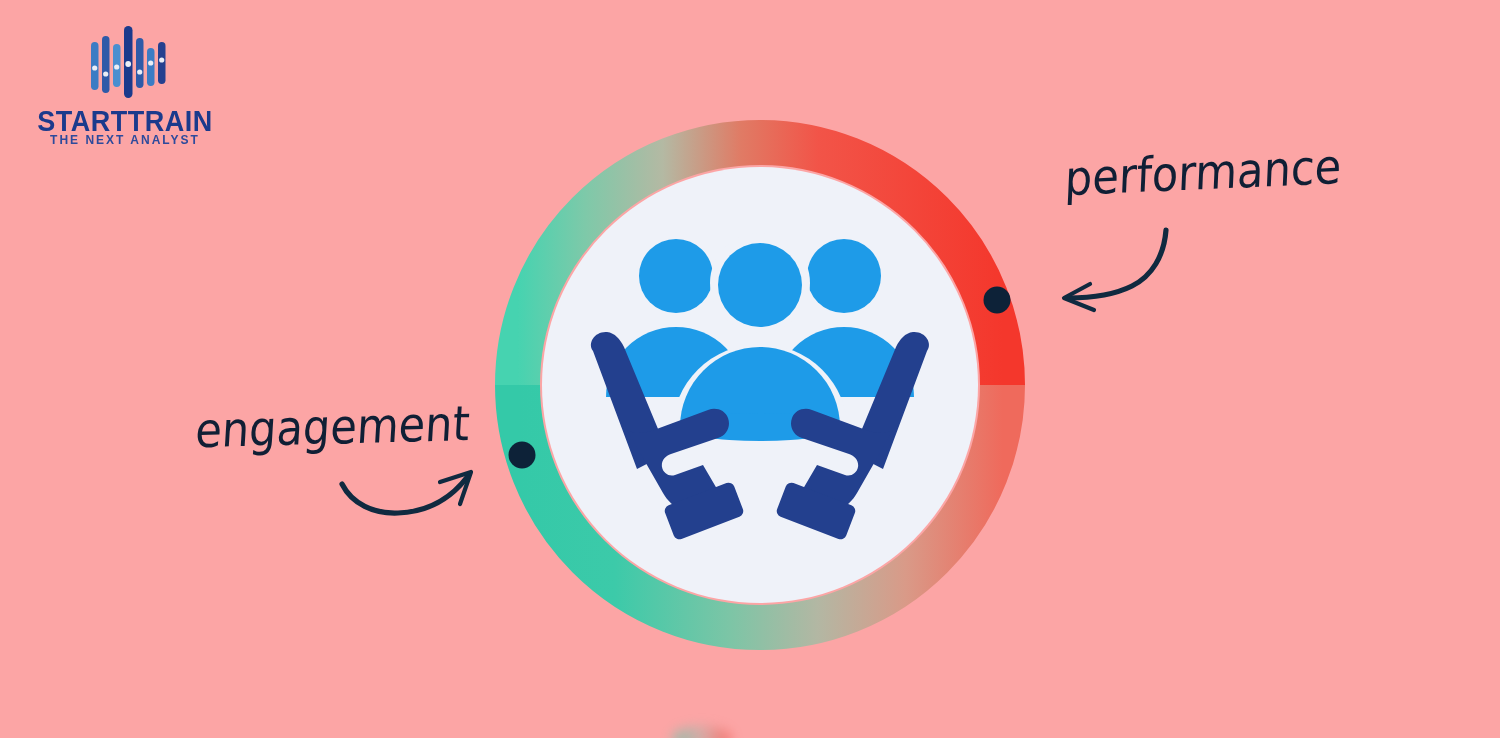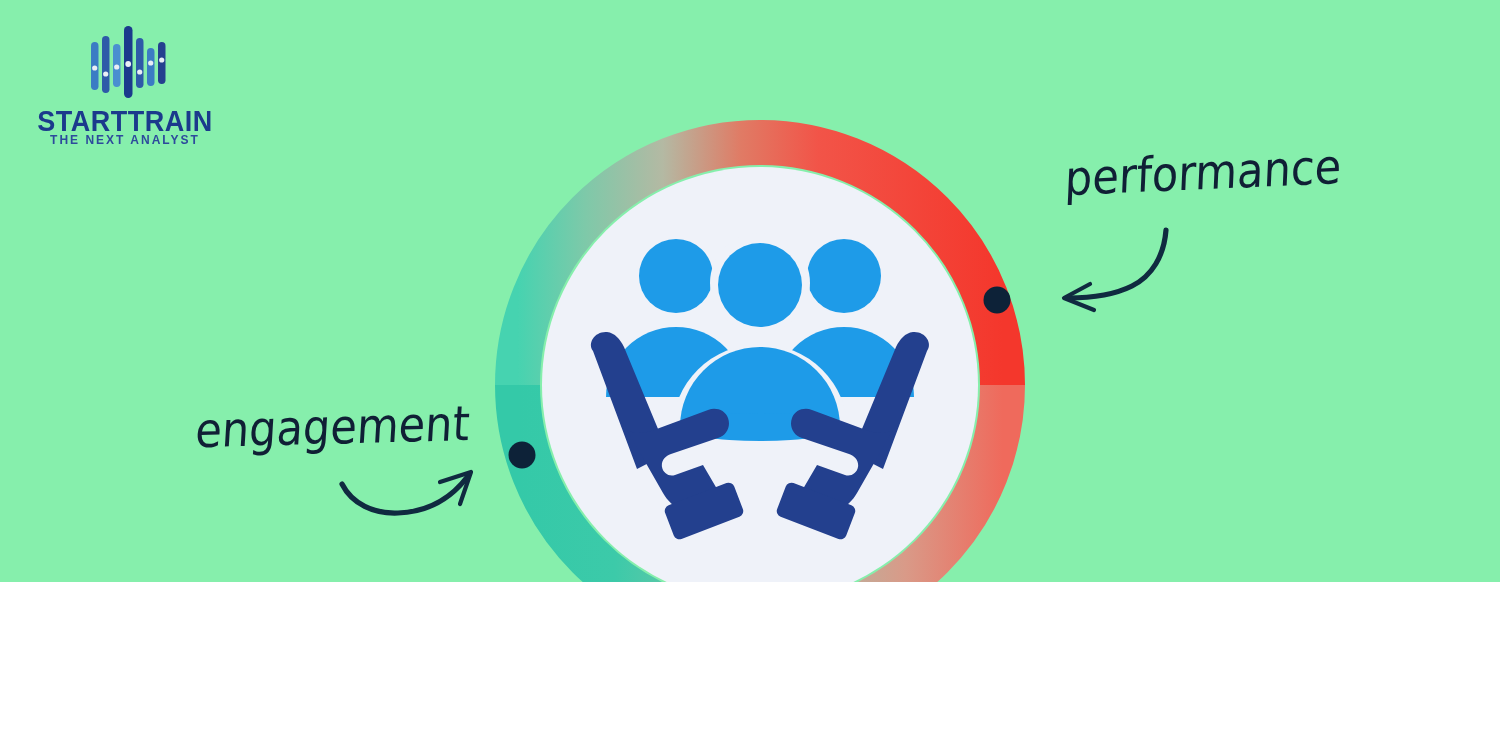--- a/index.html
+++ b/index.html
@@ -7,22 +7,22 @@
     margin: 0;
     padding: 0;
   }
   body {
     font-family: "Liberation Sans", sans-serif;
     background: #ffffff;
   }
   #canvas {
     position: relative;
     width: 1500px;
-    height: 582px;
-    background: #86efac;
+    height: 738px;
+    background: #fca5a5;
     overflow: hidden;
   }
 
   
   #brand {
     position: absolute;
     left: 30px;
     top: 22px;
     width: 200px;
     height: 145px;

